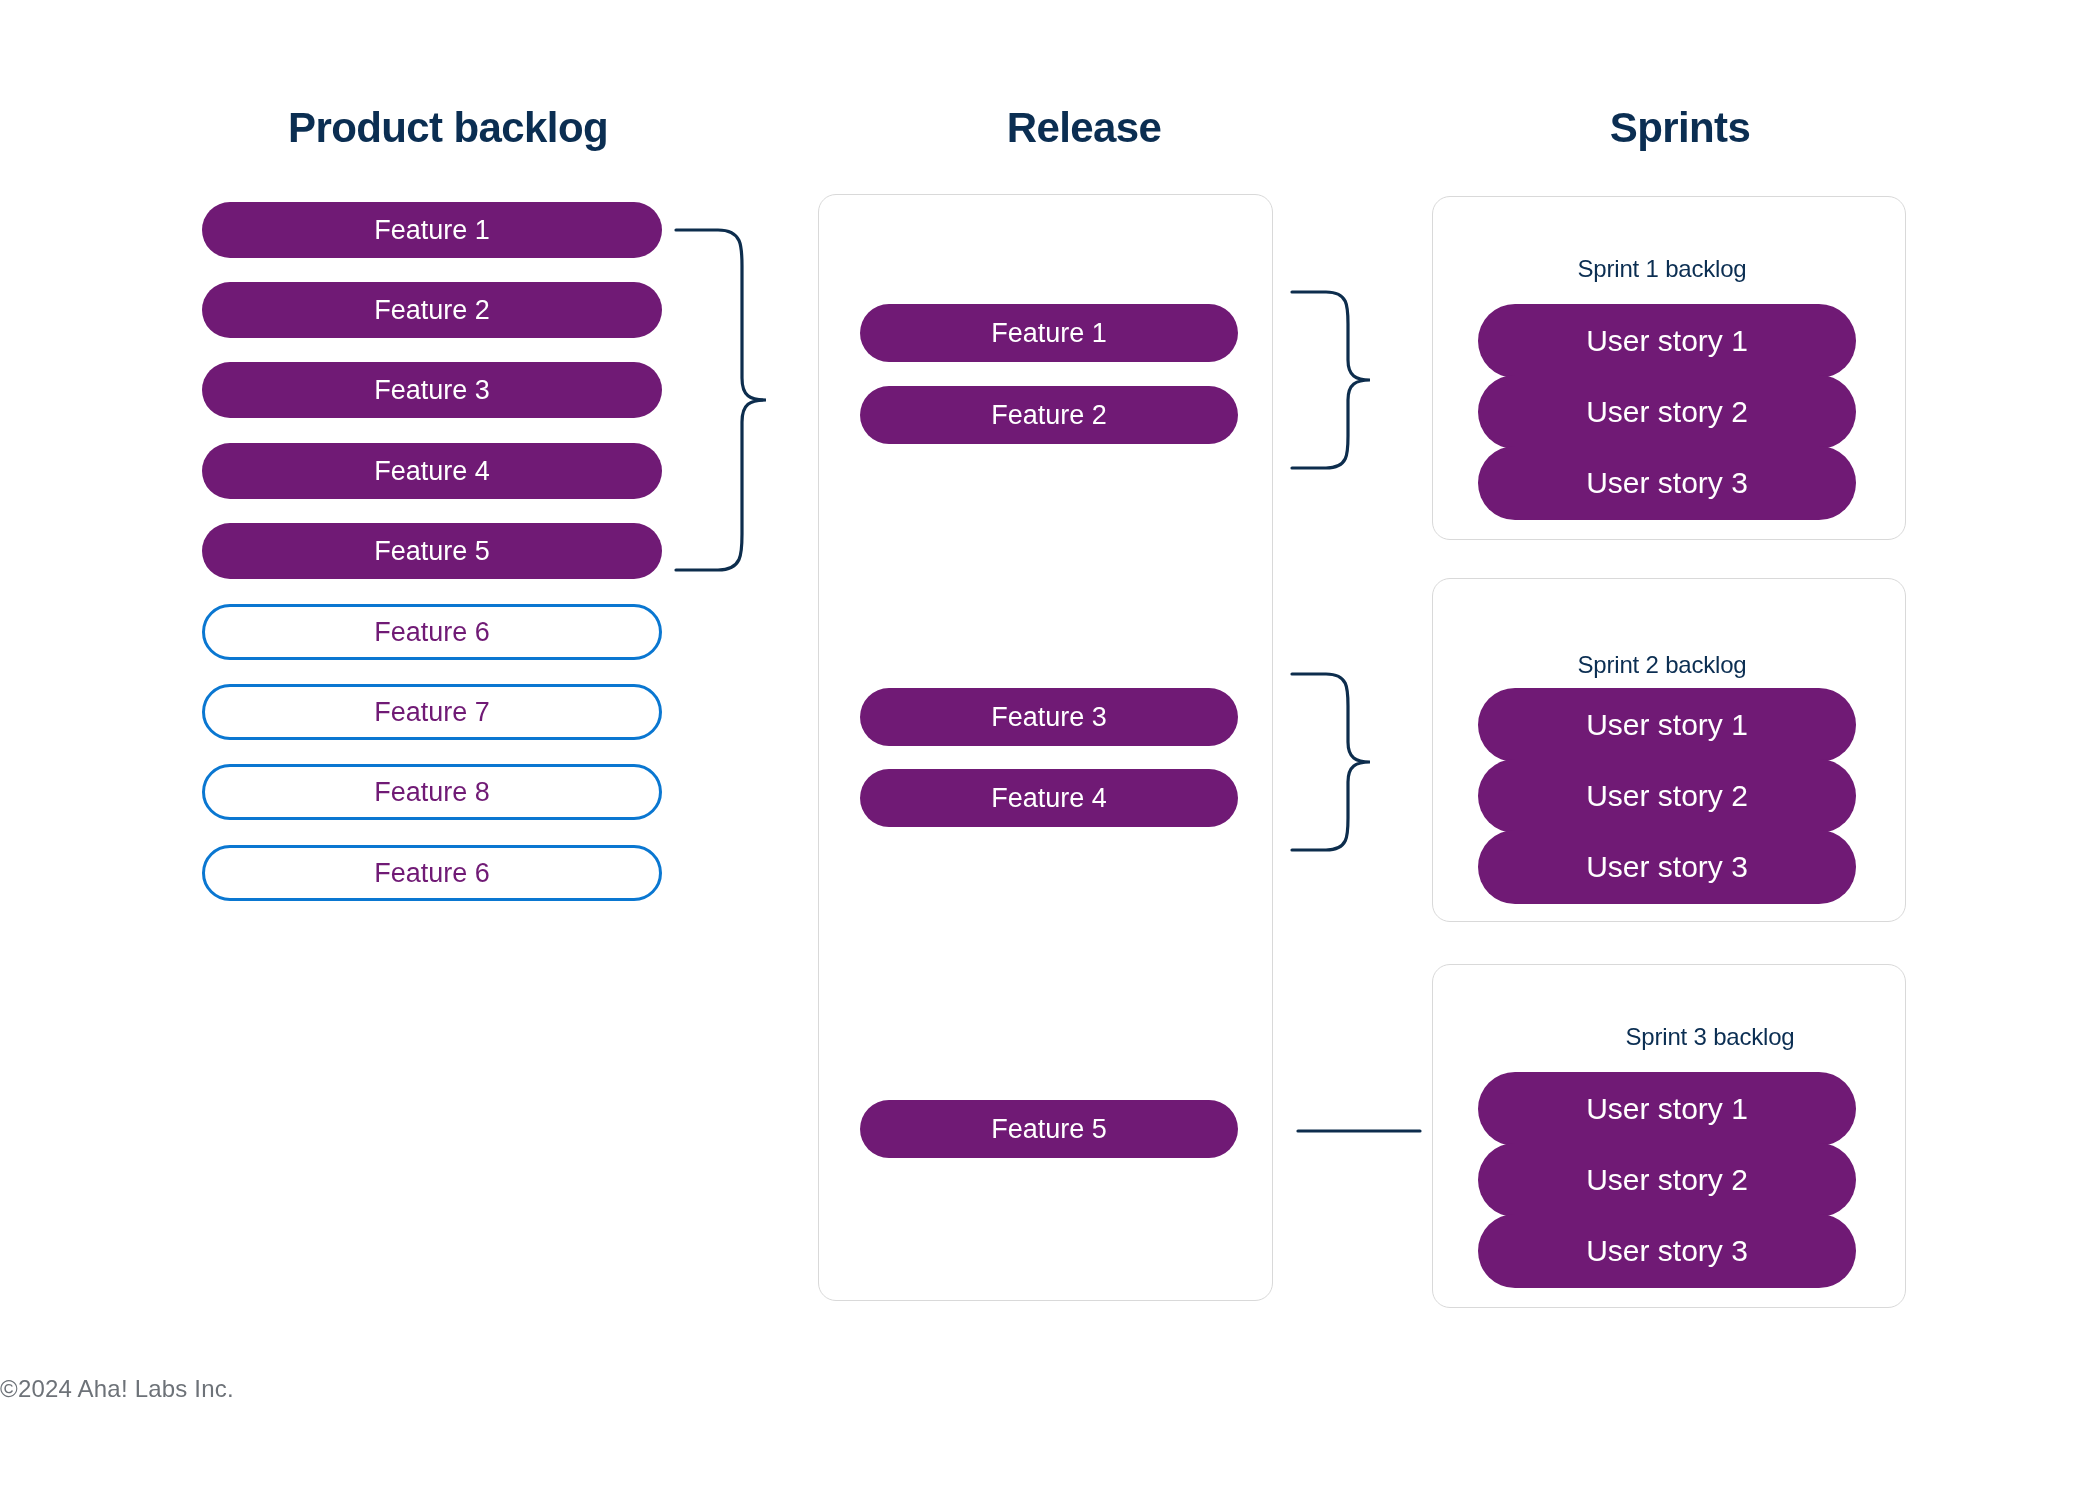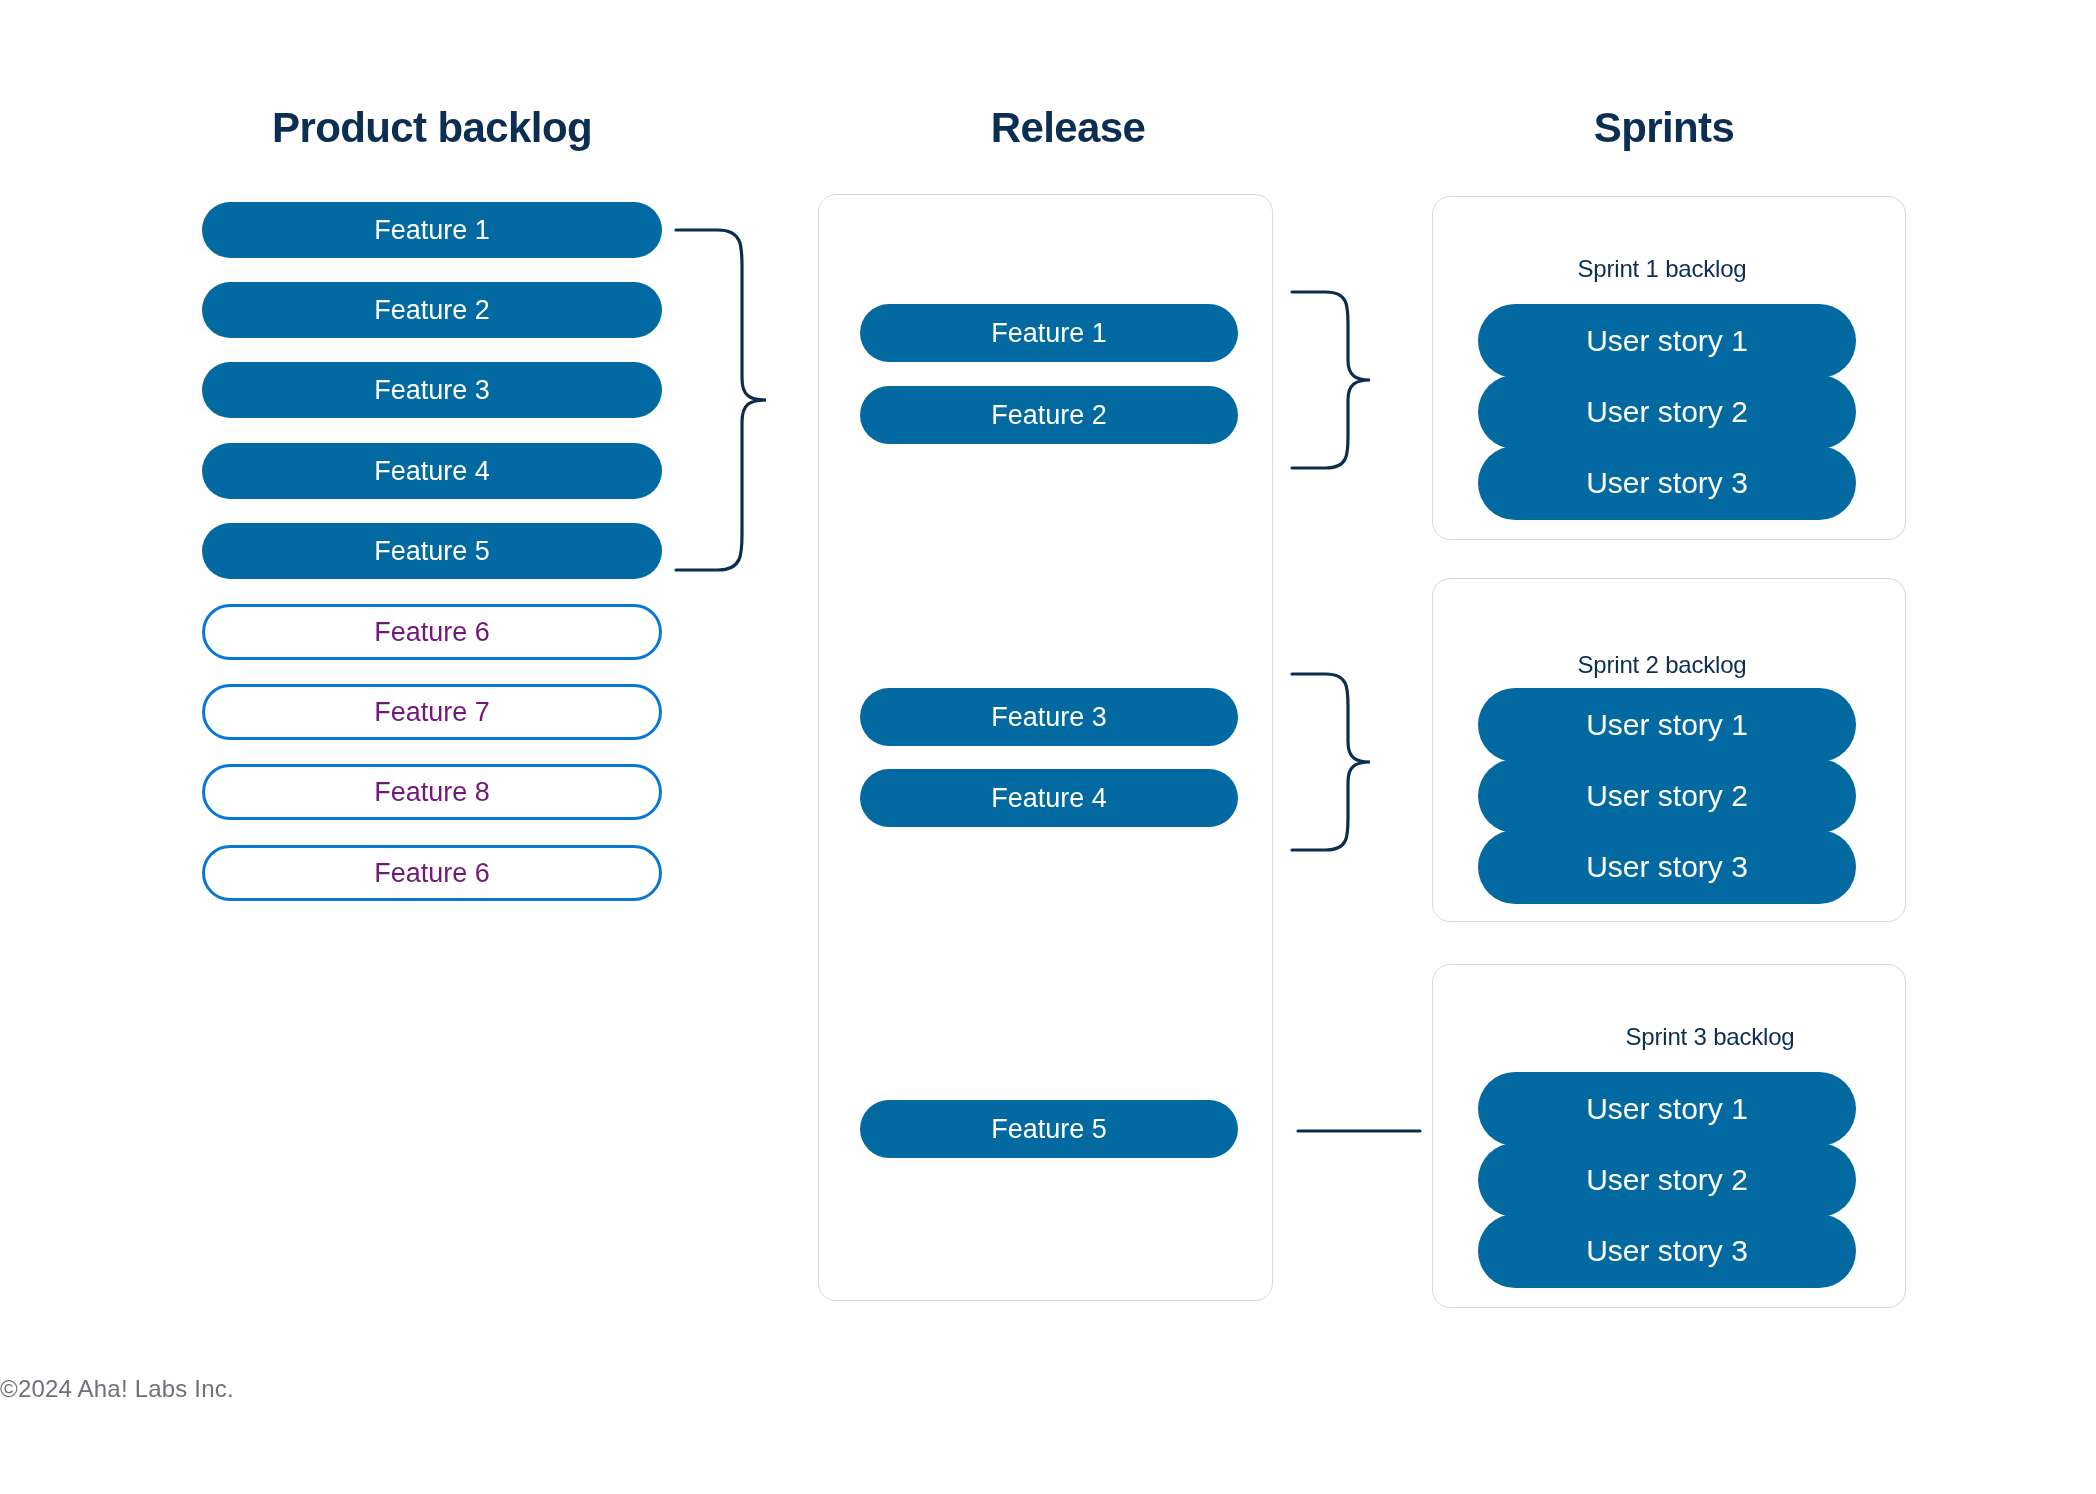--- a/index.html
+++ b/index.html
@@ -14,39 +14,40 @@
   
   .col-title{
     position:absolute;
     font-size:42px;
     font-weight:800;
     color:#0b2e52;
     letter-spacing:-0.6px;
     white-space:nowrap;
     text-align:center;
     transform:translateX(-50%);
+    margin-left:16px;
   }
   #title-backlog{ left:432px; top:104px; }
   #title-release{ left:1068px; top:104px; }
   #title-sprints{ left:1664px; top:104px; }
 
   
   .pill{
     position:absolute;
     display:flex;
     align-items:center;
     justify-content:center;
     box-sizing:border-box;
     border-radius:999px;
     font-size:27px;
     line-height:1;
     white-space:nowrap;
   }
   .pill.filled{
-    background:#0369a1;
+    background:#701a75;
     color:#ffffff;
     border:0;
   }
   .pill.outline{
     background:#ffffff;
     color:#701a75;
     border:3px solid #0a77d1;
   }
 
   

